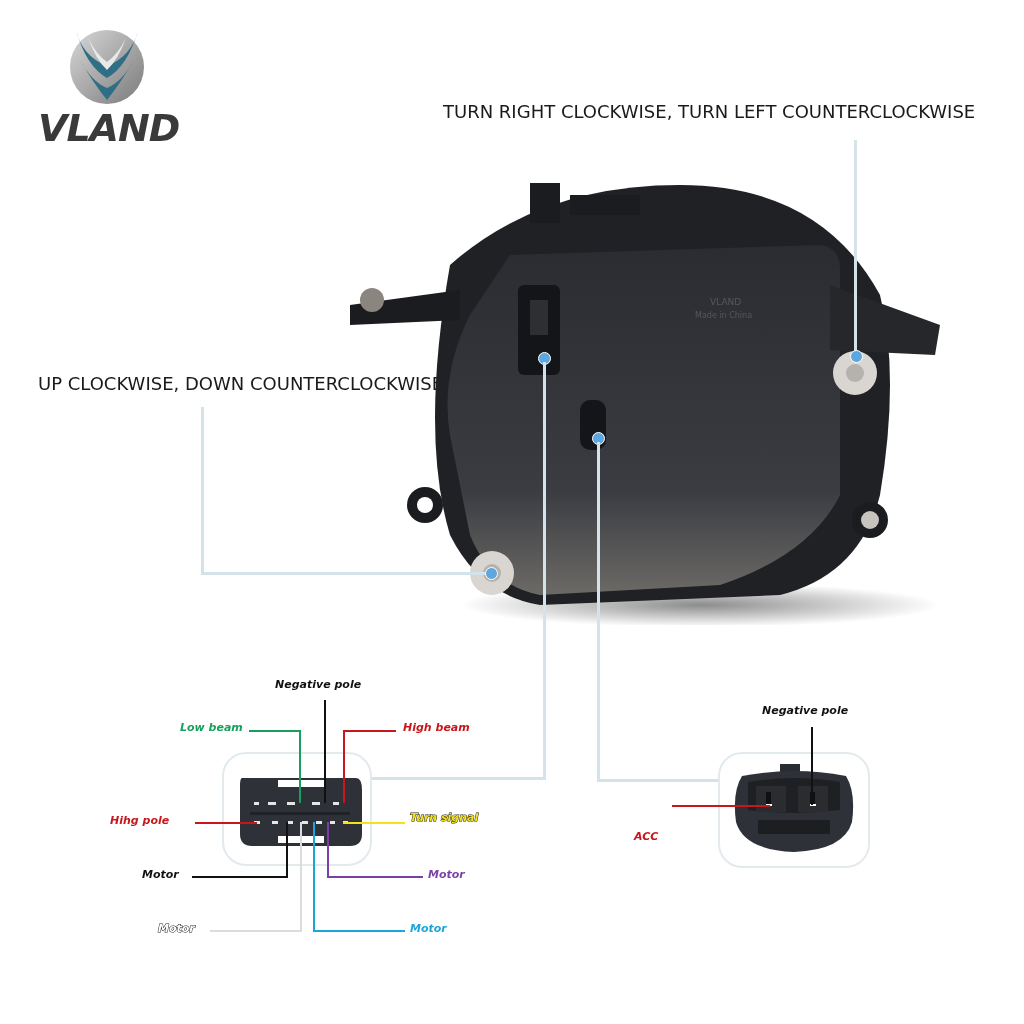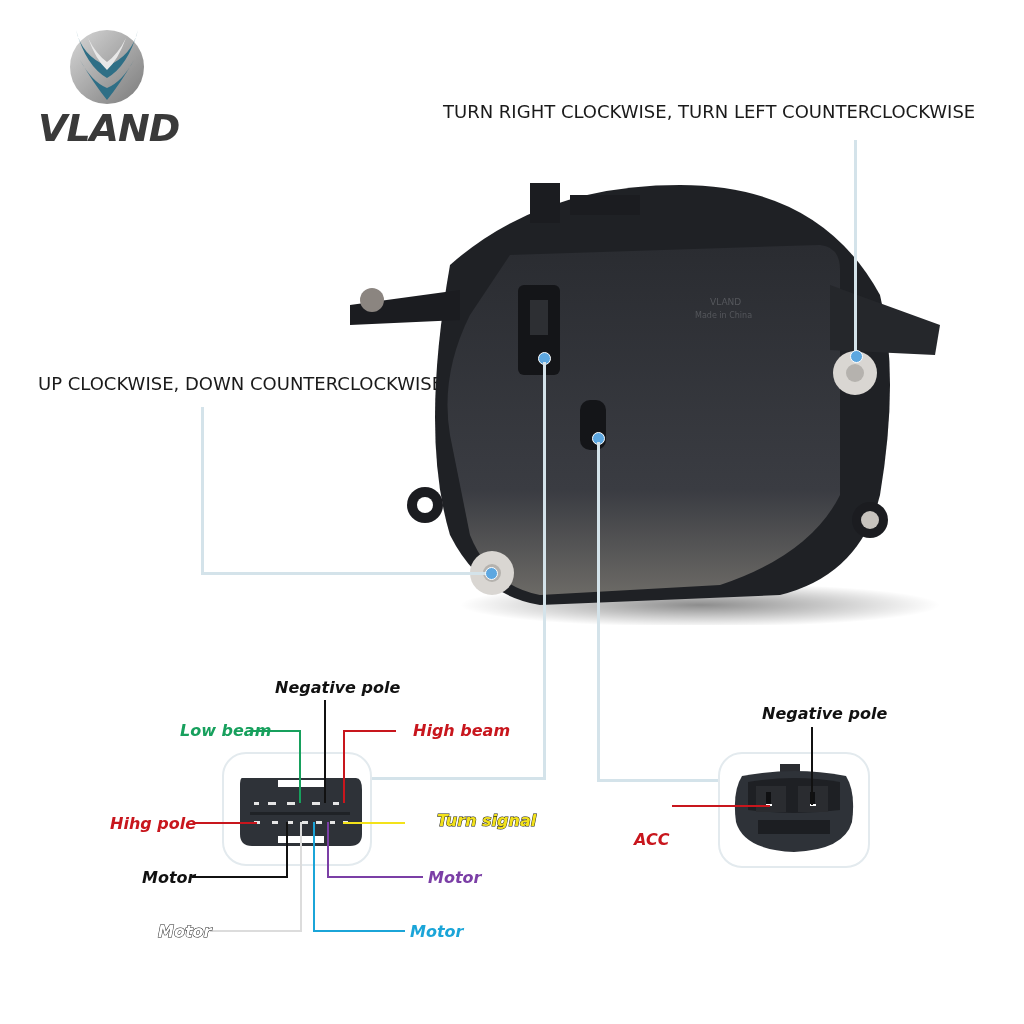--- a/index.html
+++ b/index.html
@@ -1,20 +1,20 @@
 <!DOCTYPE html>
 <html><head>
   <meta charset="utf-8">
   <style>
     html, body { margin: 0; padding: 0; background: #ffffff; }
     body { width: 1024px; height: 1024px; position: relative; overflow: hidden;
            font-family: "Liberation Sans", "DejaVu Sans", sans-serif; }
     .abs { position: absolute; }
     .caption { font-family: "DejaVu Sans", sans-serif; font-size: 18px; color: #1a1a1a; letter-spacing: 0; white-space: nowrap; }
-    .lbl { font-family: "DejaVu Sans", sans-serif; font-style: italic; font-weight: bold; font-size: 16px; white-space: nowrap; }
+    .lbl { font-family: "DejaVu Sans", sans-serif; font-style: italic; font-weight: bold; font-size: 11px; white-space: nowrap; }
     .outline { -webkit-text-stroke: 1px #1a1a1a; paint-order: stroke fill; }
     .leader { position: absolute; background: #d4e3ea; }
     .dot { position: absolute; width: 11px; height: 11px; border-radius: 50%; background: #5da7e0; border: 1.5px solid #ffffff; }
     .wire { position: absolute; }
     .frame { position: absolute; border: 2px solid #e3eaee; border-radius: 24px; background: #ffffff; }
     .brand-text { font-family: "DejaVu Sans", sans-serif; font-weight: bold; font-style: italic; font-size: 38px; color: #3a3a3a; letter-spacing: -1px; }
   </style>
 </head>
 <body>
 
@@ -137,23 +137,23 @@
 <div class="wire" style="left:327px; top:876px; width:96px; height:2px; background:#7b3fa6;"></div>
 
 <div class="wire" style="left:300px; top:822px; width:2px; height:110px; background:#dcdcdc;"></div>
 <div class="wire" style="left:210px; top:930px; width:92px; height:2px; background:#dcdcdc;"></div>
 
 <div class="wire" style="left:313px; top:822px; width:2px; height:110px; background:#1ba5d8;"></div>
 <div class="wire" style="left:313px; top:930px; width:92px; height:2px; background:#1ba5d8;"></div>
 
 <div class="abs lbl" style="left:275px; top:678px; color:#111111;">Negative pole</div>
 <div class="abs lbl" style="left:180px; top:721px; color:#17a05d;">Low beam</div>
-<div class="abs lbl" style="left:403px; top:721px; color:#c8161d;margin-left:10px;">High beam</div>
+<div class="abs lbl" style="left:403px; top:721px; color:#c8161d;">High beam</div>
 <div class="abs lbl" style="left:110px; top:814px; color:#c8161d;">Hihg pole</div>
-<div class="abs lbl outline" style="left:410px; top:811px; color:#f3e21a;margin-left:27px;">Turn signal</div>
+<div class="abs lbl outline" style="left:410px; top:811px; color:#f3e21a;">Turn signal</div>
 <div class="abs lbl" style="left:142px; top:868px; color:#111111;">Motor</div>
 <div class="abs lbl" style="left:428px; top:868px; color:#7b3fa6;">Motor</div>
 <div class="abs lbl outline" style="left:158px; top:922px; color:#ffffff;">Motor</div>
 <div class="abs lbl" style="left:410px; top:922px; color:#1ba5d8;">Motor</div>
 
 <div class="frame" style="left:718px; top:752px; width:148px; height:112px;"></div>
 <svg class="abs" style="left:732px; top:762px;" width="124" height="94" viewBox="0 0 124 94">
   <rect x="48" y="2" width="20" height="10" fill="#2a2c31"></rect>
   <path d="M10 14 Q62 4 114 14 Q124 30 120 60 Q112 88 62 90 Q12 88 4 60 Q0 30 10 14 Z" fill="#2e3238"></path>
   <path d="M16 20 Q62 12 108 20 L108 48 Q62 54 16 48 Z" fill="#1e2024"></path>

